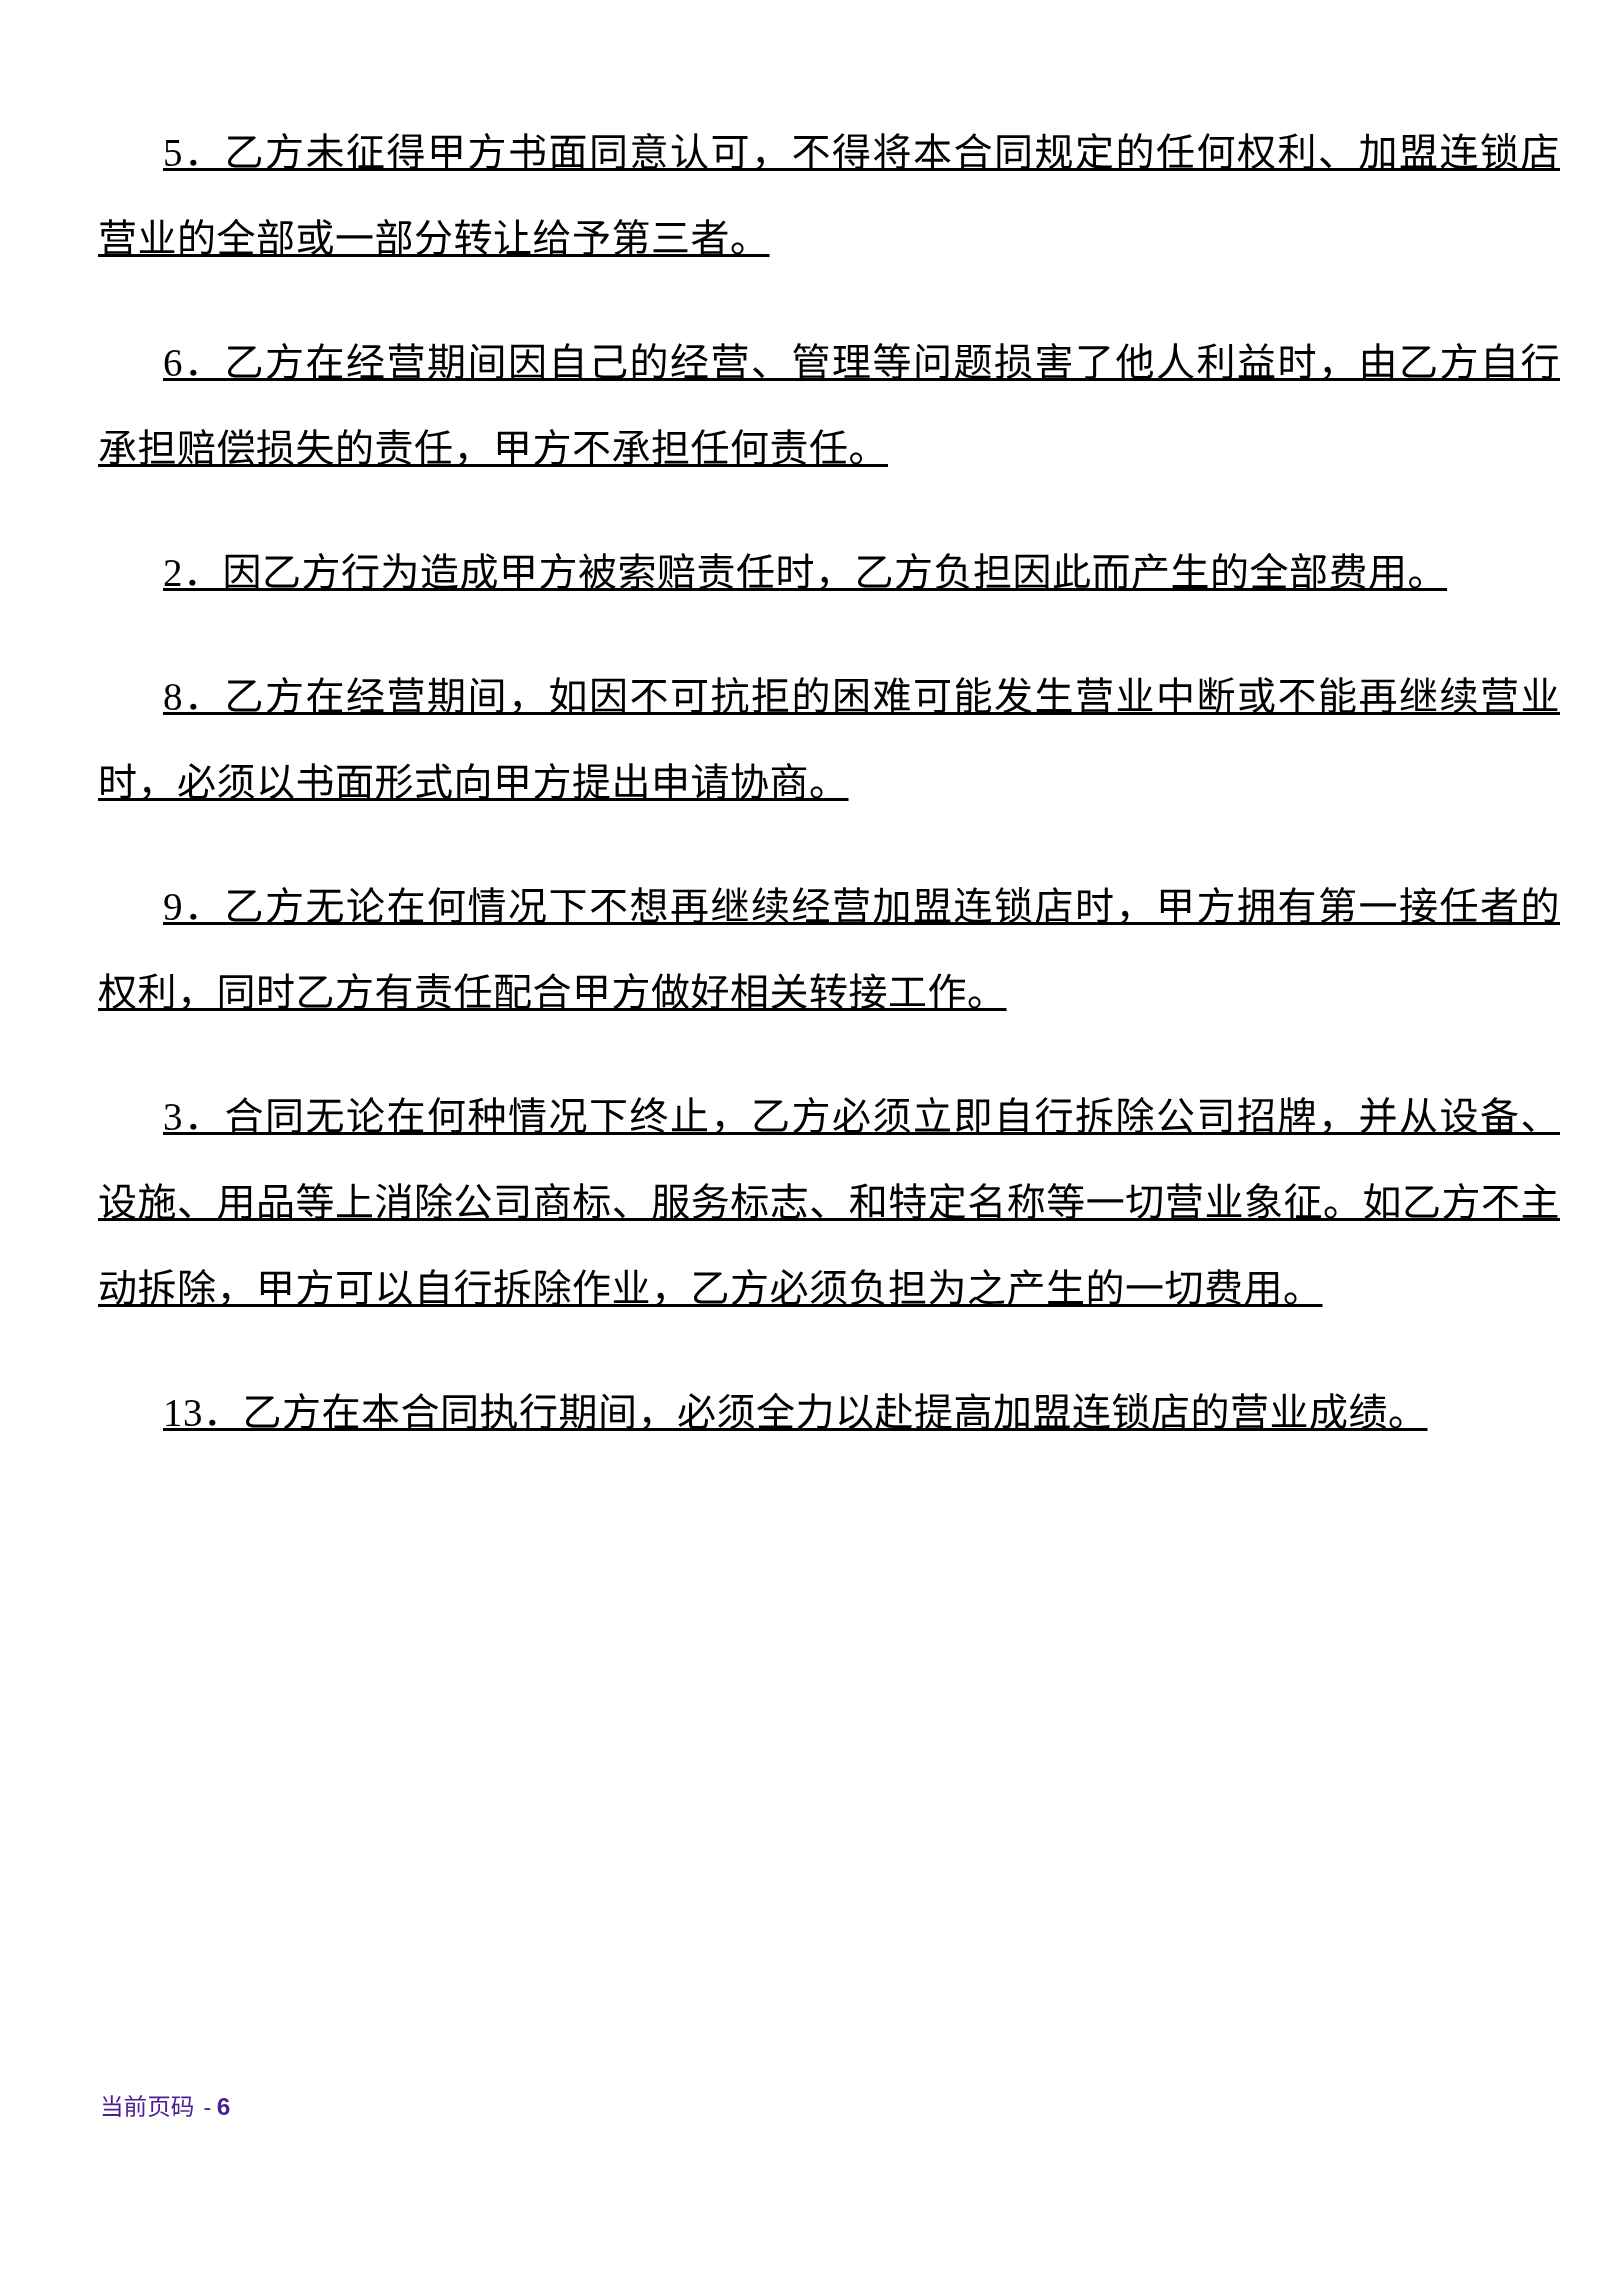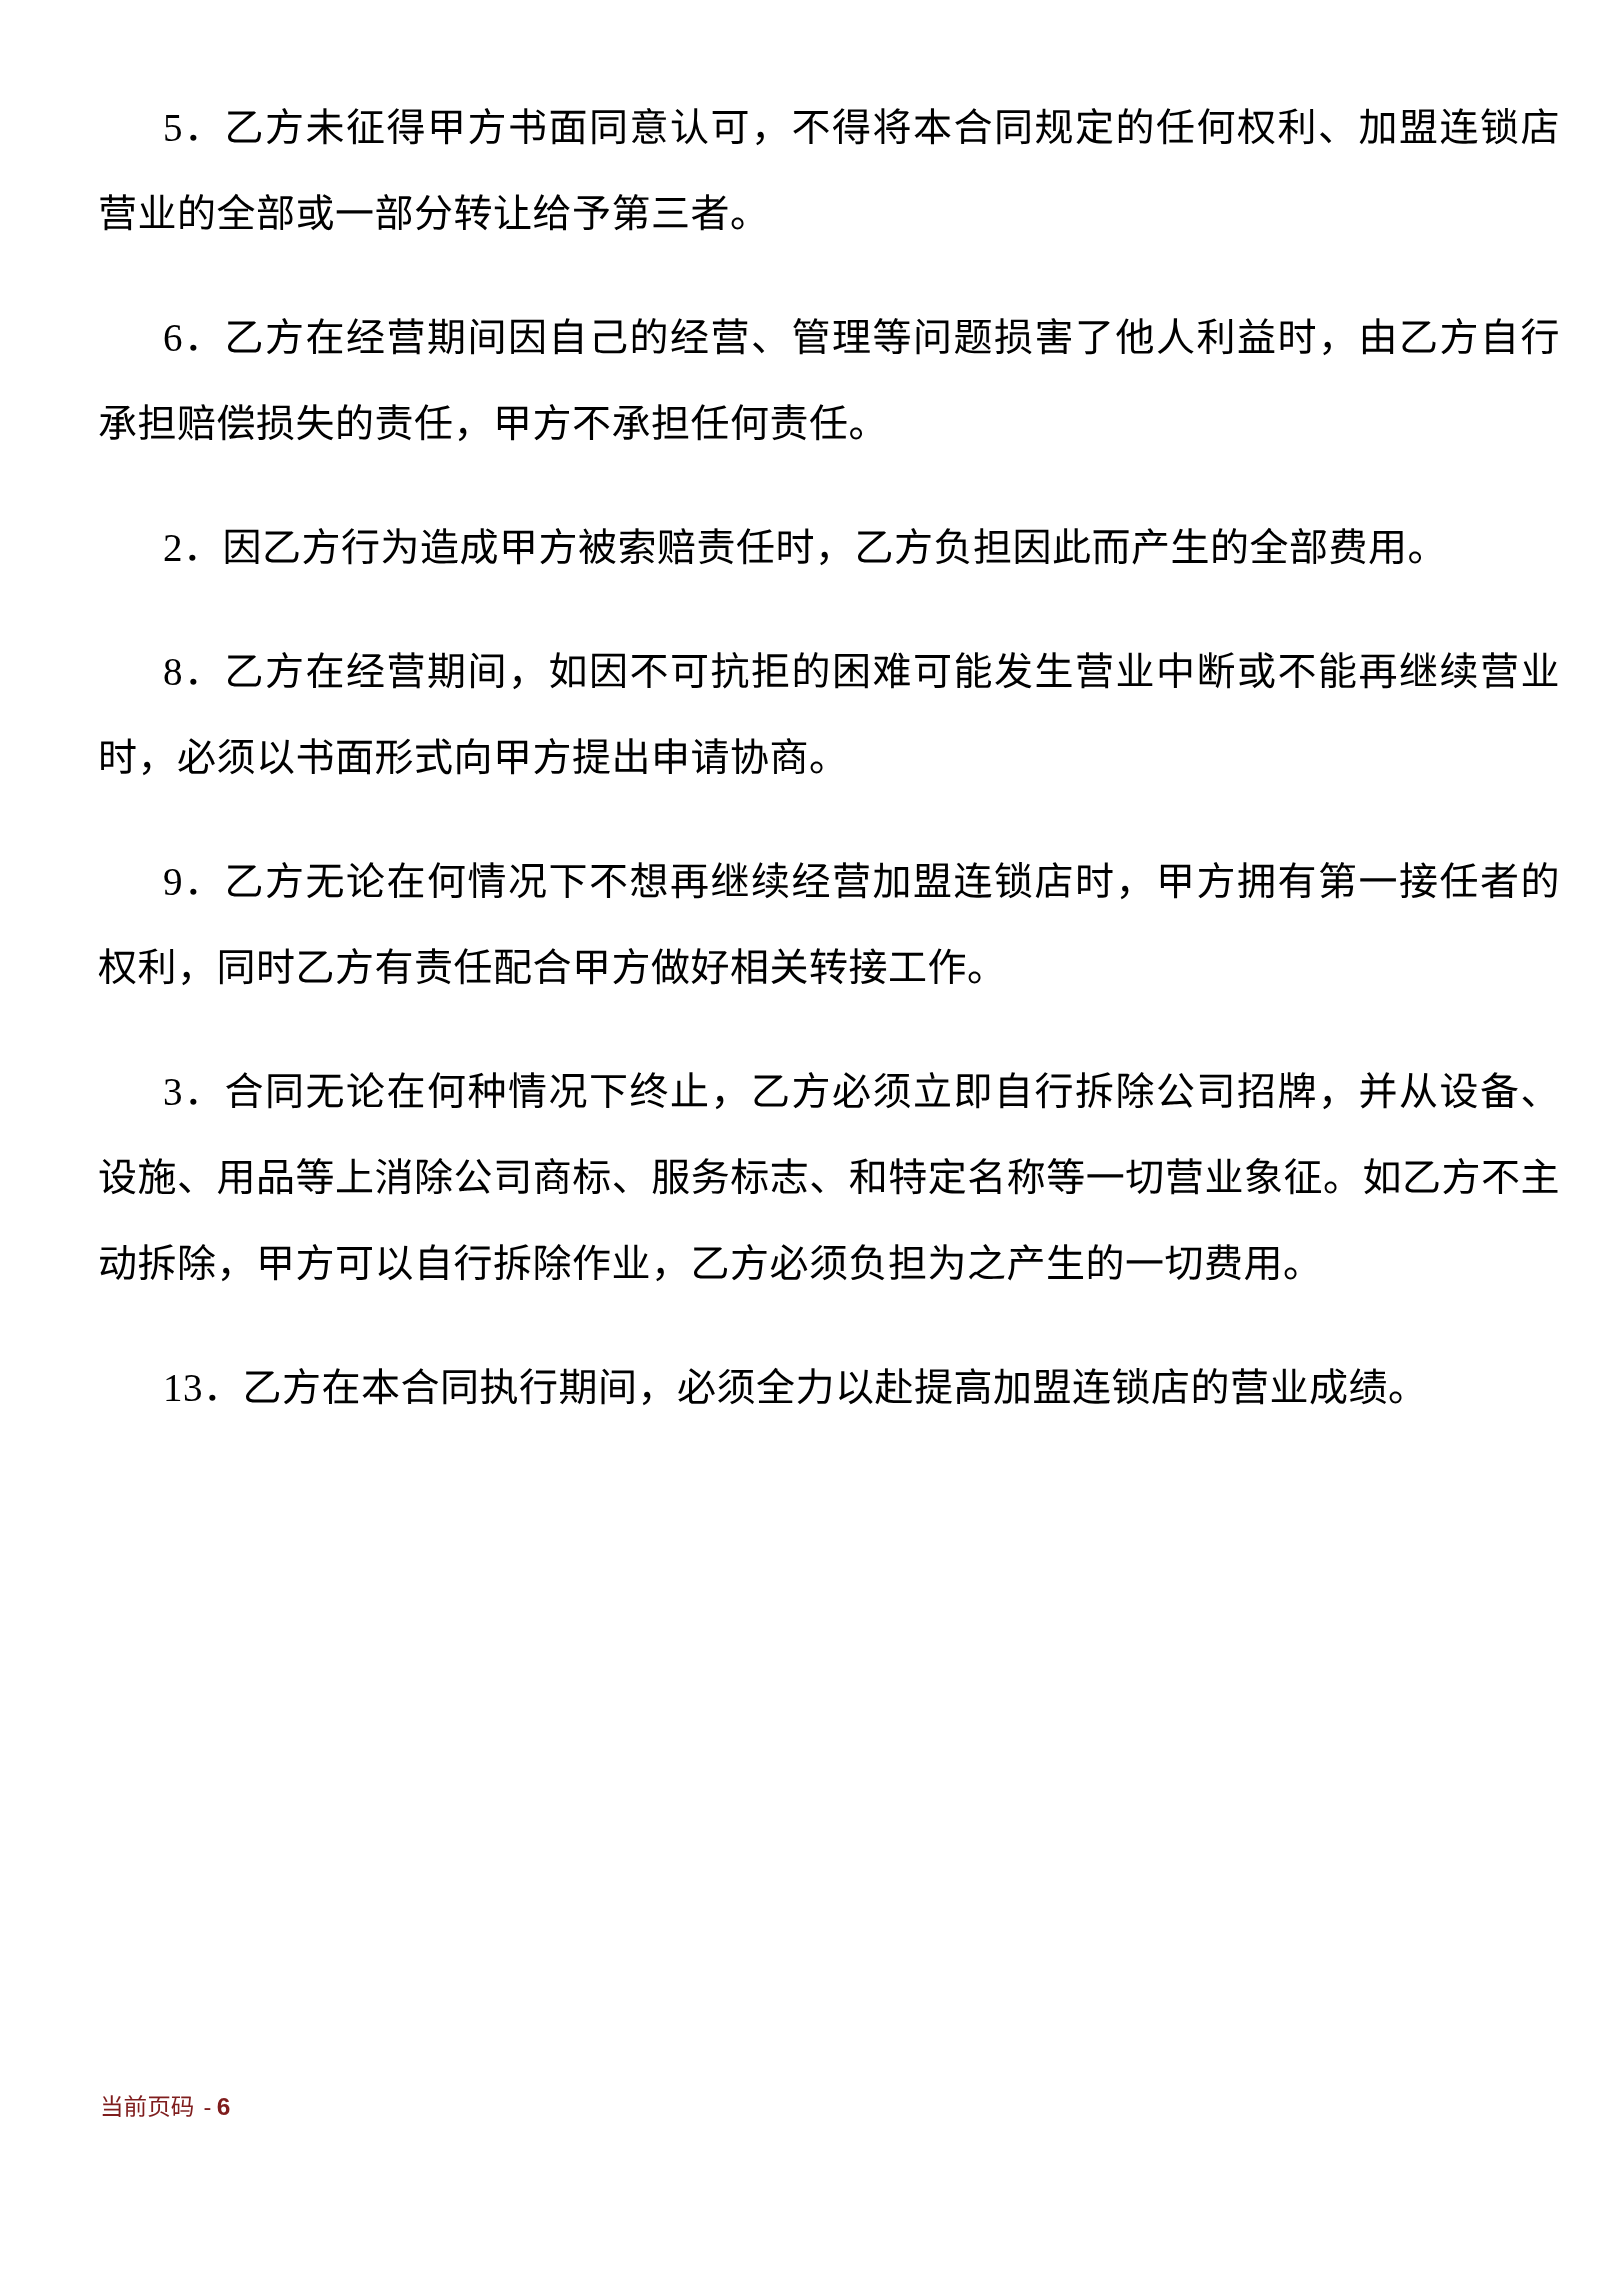--- a/index.html
+++ b/index.html
@@ -11,41 +11,42 @@
     position: relative;
     width: 1623px;
     height: 2294px;
     background: #ffffff;
     overflow: hidden;
     font-family: "Liberation Serif", "DejaVu Serif", serif;
     color: #000000;
   }
   .content {
     position: absolute;
-    top: 85px;
+    top: 110px;
     left: 98px;
     width: 1462px;
+    text-decoration: underline;
   }
   .clause {
     margin: 0 0 38px 0;
     font-size: 39px;
     line-height: 86px;
     text-align: justify;
     text-justify: inter-ideograph;
     text-indent: 65px;
     letter-spacing: 0.5px;
     word-break: break-all;
   }
   .footer {
     position: absolute;
     left: 100px;
     top: 2089px;
     font-size: 23.6px;
     line-height: 35px;
-    color: #7f1d1d;
+    color: #4c1d95;
     white-space: nowrap;
   }
   .footer .sep {
     display: inline-block;
     margin: 0 5.5px 0 9px;
     font-family: "Liberation Sans", "DejaVu Sans", sans-serif;
   }
   .footer .pagenum {
     font-family: "Liberation Sans", "DejaVu Sans", sans-serif;
     font-weight: 600;

